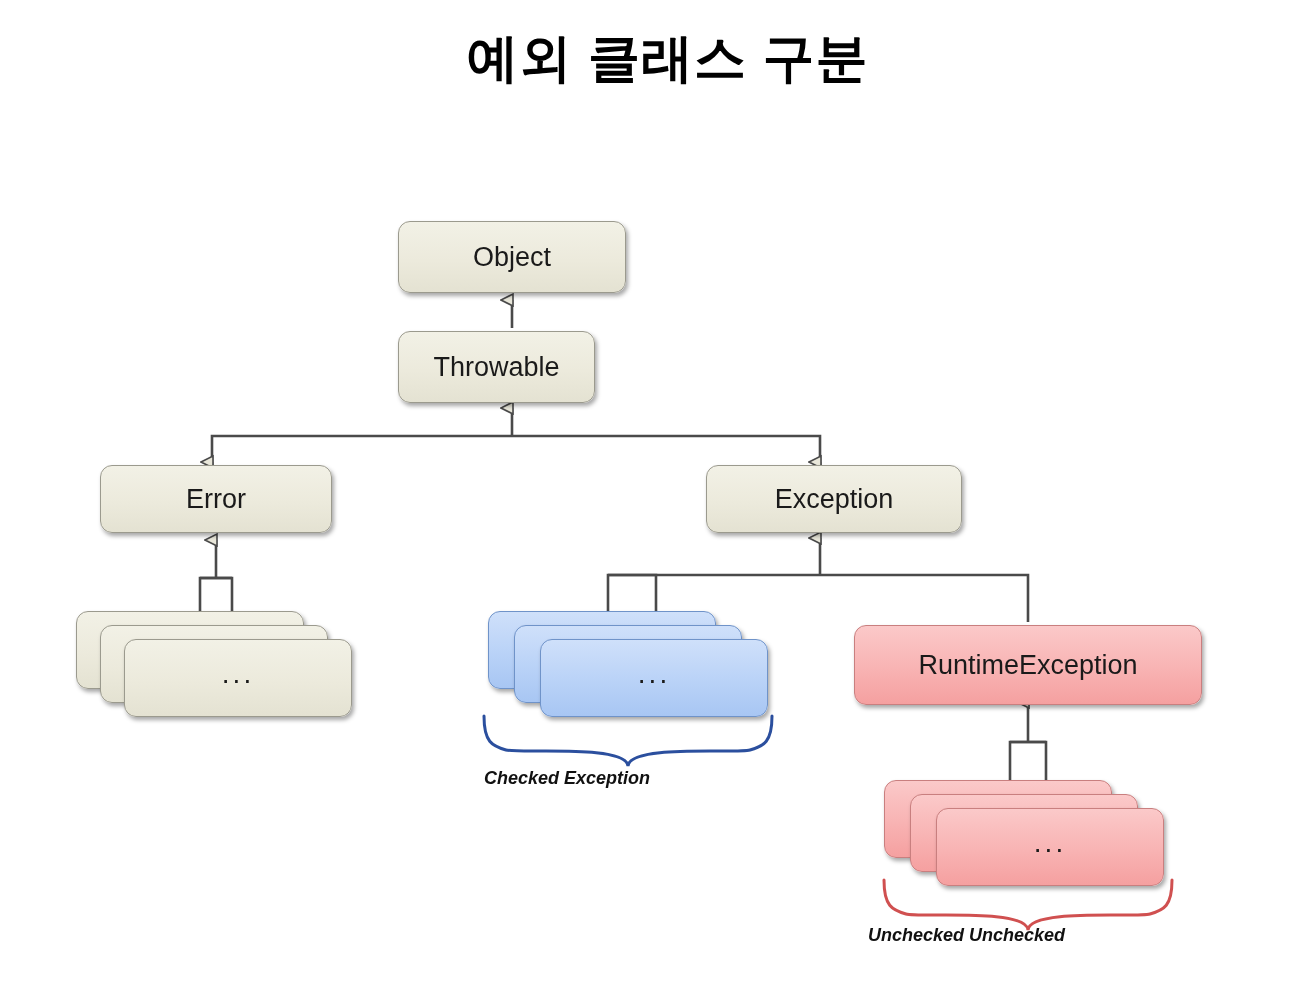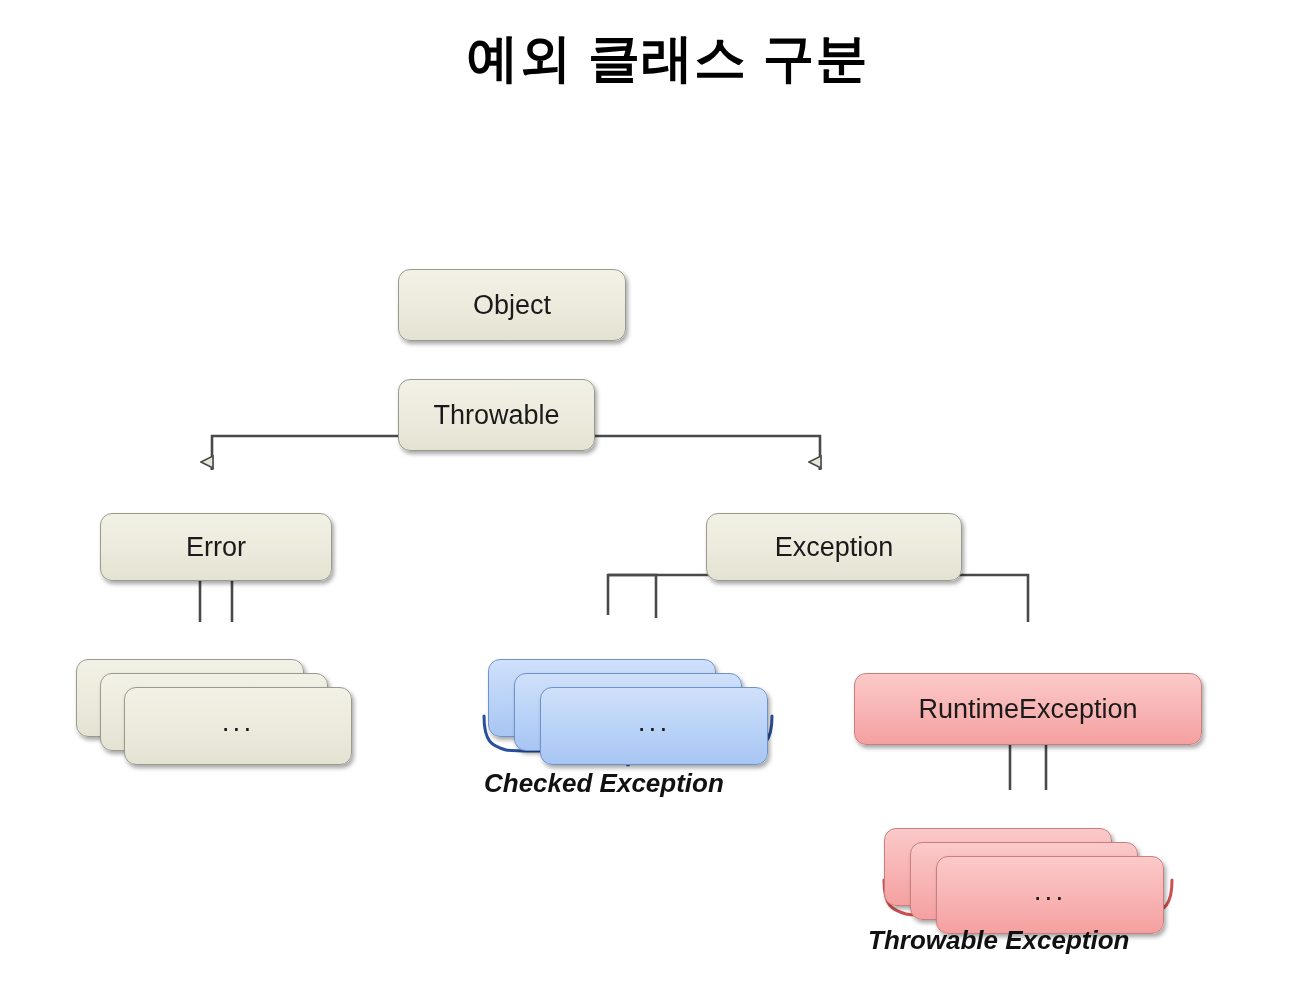--- a/index.html
+++ b/index.html
@@ -37,37 +37,36 @@
     position: absolute;
     box-sizing: border-box;
     border-radius: 12px;
     display: flex;
     align-items: center;
     justify-content: center;
     font-size: 27px;
     color: #1a1a1a;
     box-shadow: 2px 3px 4px rgba(0,0,0,0.35);
     border: 1px solid #8d8d85;
-    margin-top: 48px;
   }
   .node-beige {
     background: linear-gradient(to bottom, #f2f1e6 0%, #eceadc 55%, #e4e2d2 100%);
     border-color: #9b9a8e;
   }
   .node-blue {
     background: linear-gradient(to bottom, #cfe0fa 0%, #b9d2f7 55%, #a8c6f3 100%);
     border-color: #6f93c9;
   }
   .node-red {
     background: linear-gradient(to bottom, #fbc9c9 0%, #f8b3b3 55%, #f5a0a0 100%);
     border-color: #c97f7f;
   }
   .stack-label {
     position: absolute;
-    font-size: 26px;
+    font-size: 18px;
     font-weight: bold;
     font-style: italic;
     color: #111111;
     white-space: nowrap;
   }
   .ellipsis {
     font-size: 28px;
     letter-spacing: 3px;
     line-height: 1;
     padding-bottom: 8px;
@@ -141,26 +140,26 @@
   <div class="node node-beige" style="left:124px; top:639px; width:228px; height:78px;">
     <span class="ellipsis">...</span>
   </div>
 
   <div class="node node-blue" style="left:488px; top:611px; width:228px; height:78px;"></div>
   <div class="node node-blue" style="left:514px; top:625px; width:228px; height:78px;"></div>
   <div class="node node-blue" style="left:540px; top:639px; width:228px; height:78px;">
     <span class="ellipsis">...</span>
   </div>
 
-  <div class="node node-red" style="left:854px; top:625px; width:348px; height:72px;">
+  <div class="node node-red" style="left:854px; top:625px; width:348px; height:80px;">
     <span>RuntimeException</span>
   </div>
 
   <div class="node node-red" style="left:884px; top:780px; width:228px; height:78px;"></div>
   <div class="node node-red" style="left:910px; top:794px; width:228px; height:78px;"></div>
   <div class="node node-red" style="left:936px; top:808px; width:228px; height:78px;">
     <span class="ellipsis">...</span>
   </div>
 
   <div class="stack-label" style="left:484px; top:768px;">Checked Exception</div>
-  <div class="stack-label" style="left:868px; top:925px;">Throwable Exception</div>
+  <div class="stack-label" style="left:868px; top:925px;">Unchecked Unchecked</div>
 
 </div>
 
 </body></html>

